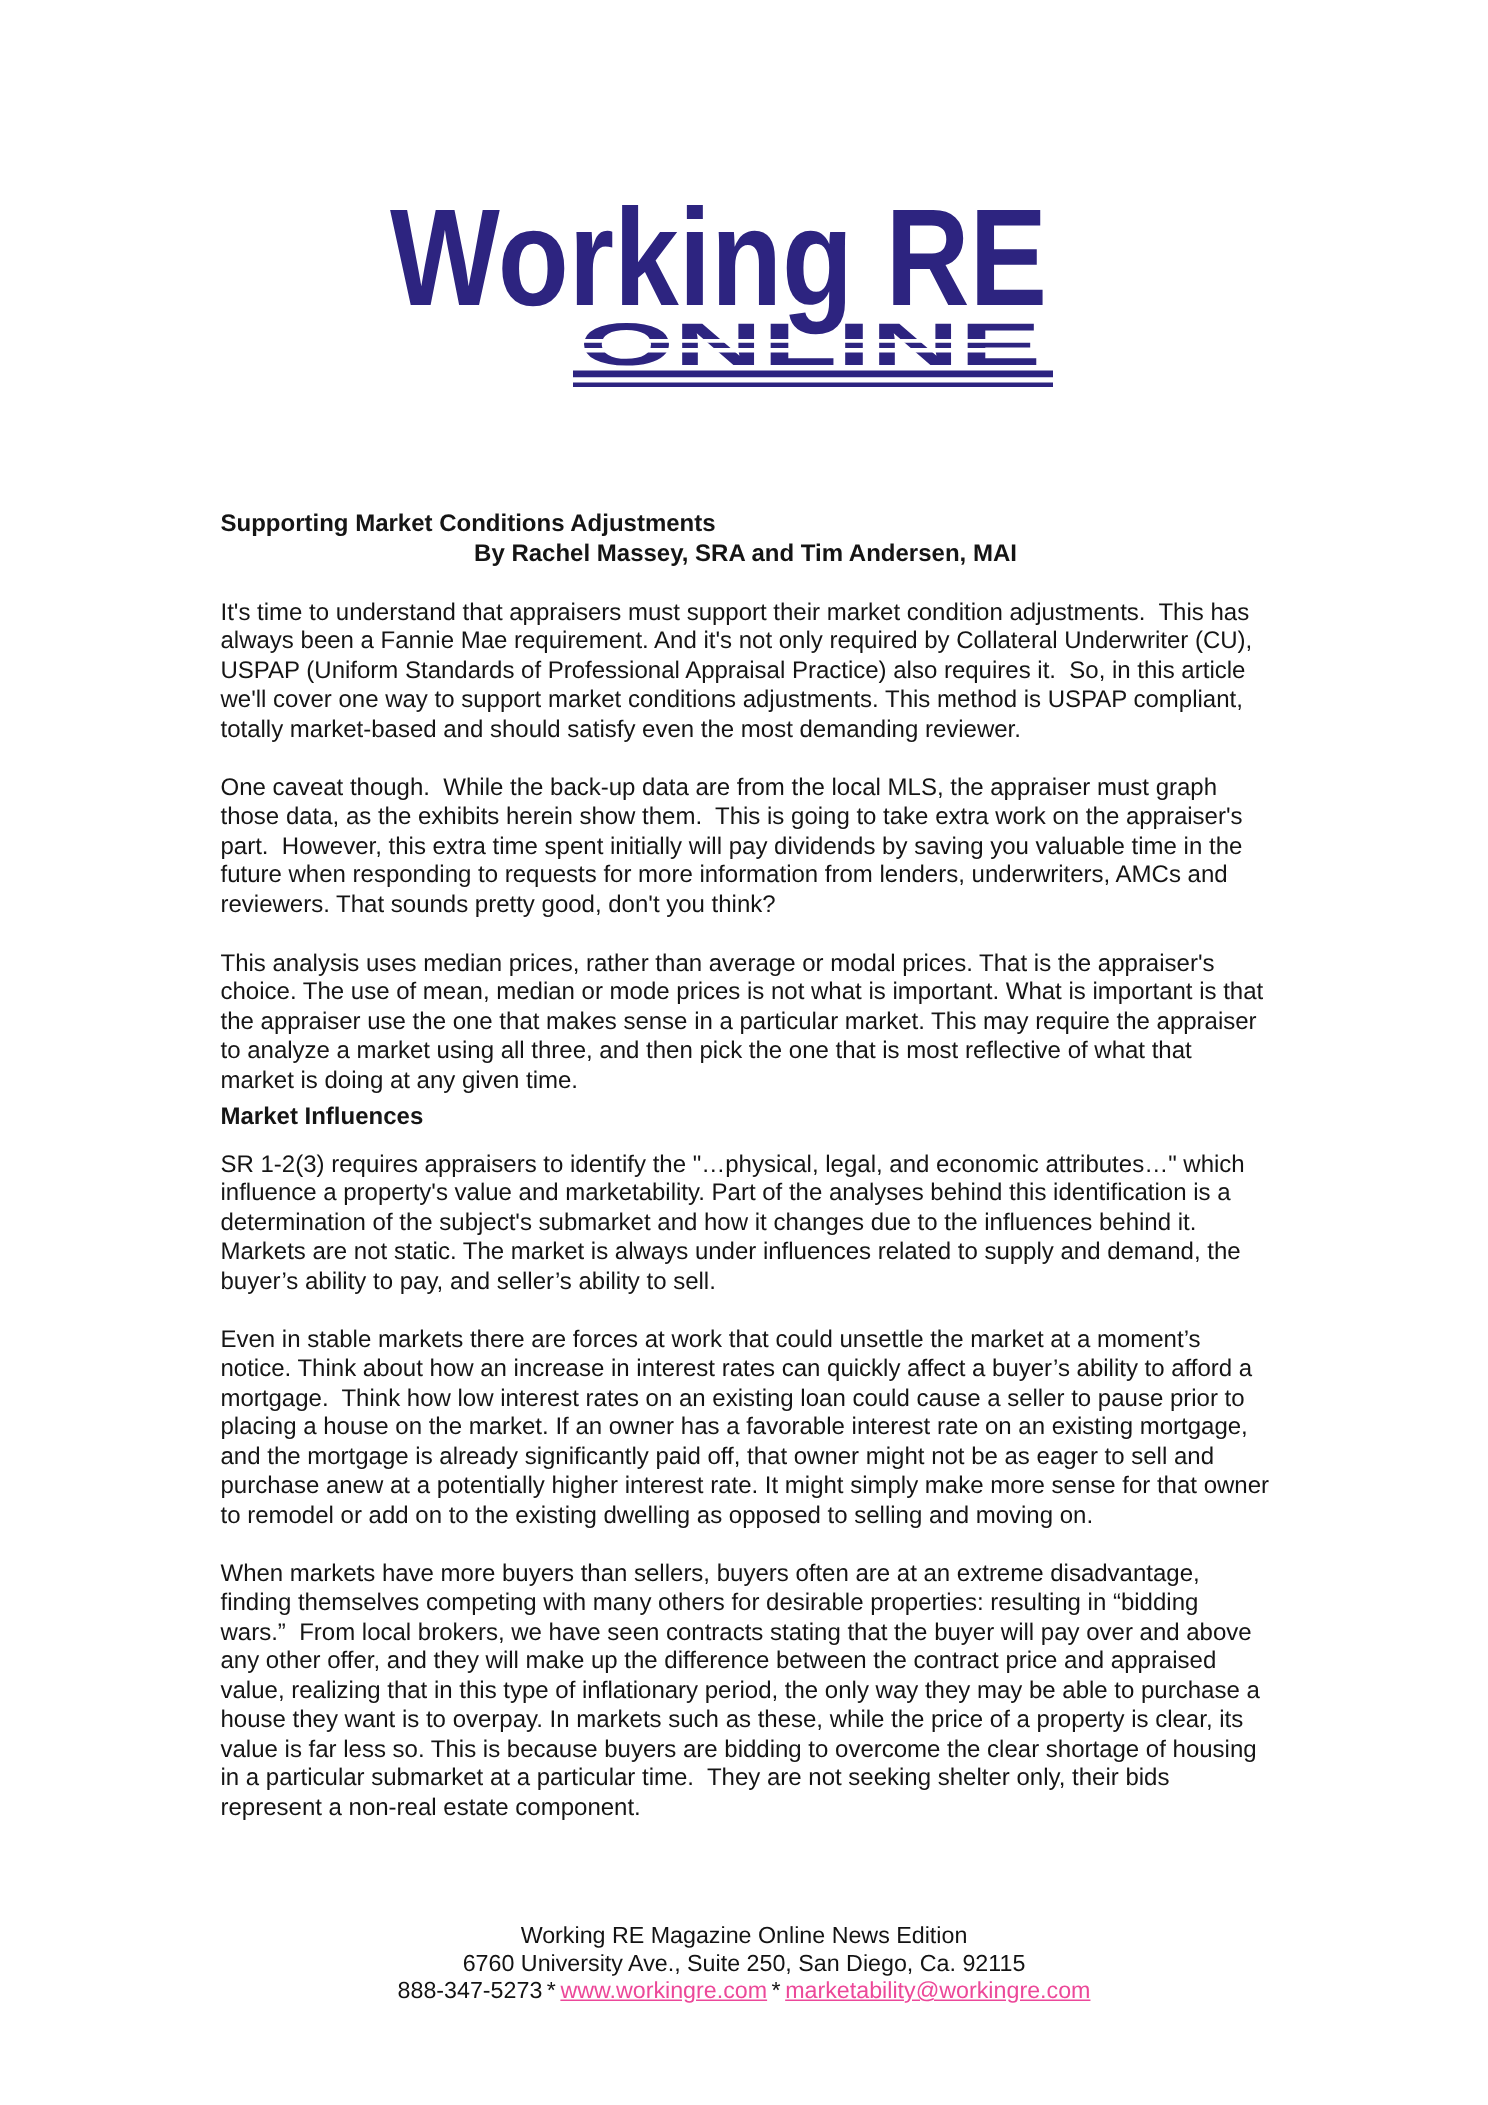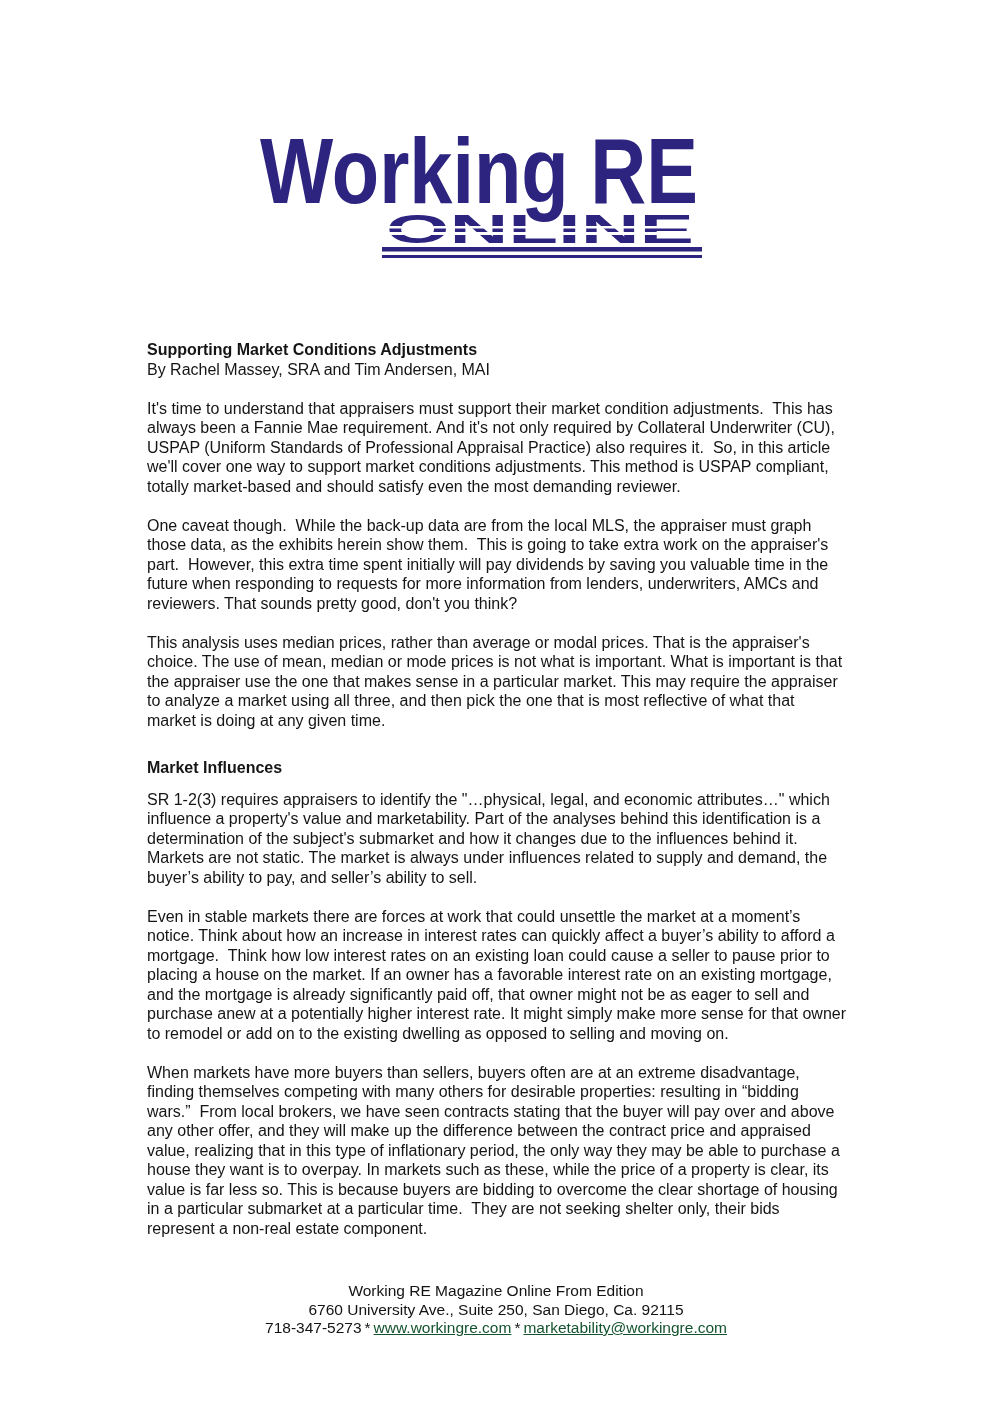--- a/index.html
+++ b/index.html
@@ -25,38 +25,38 @@
   
   .article {
     position: absolute;
     left: 147px;
     top: 340px;
     width: 700px;
     font-size: 16px;
     line-height: 19.5px;
   }
   .article .title { font-weight: bold; }
-  .article .byline { font-weight: normal; }
+  .article .byline { font-weight: bold; text-align: center; }
   .article p.paragraph { margin: 19.5px 0 0 0; }
   .article p.paragraph.flush { margin-top: 12px; }
-  .article .heading { margin-top: 28px; font-weight: bold; }
+  .article .heading { margin-top: 5px; font-weight: bold; }
   .it { }
   
   .footer {
     position: absolute;
     left: 0;
     top: 1282px;
     width: 100%;
     text-align: center;
     font-size: 15.5px;
     line-height: 18.5px;
     color: #131313;
   }
   .footer a.link {
-    color: #14532d;
+    color: #ec4899;
     text-decoration: underline;
     cursor: pointer;
   }
   .footer .sep { margin: 0 3px; }
 </style>
 </head>
 <body>
 
 <div class="page">
 
@@ -79,20 +79,20 @@
         <p class="paragraph"><span>One caveat though.&nbsp; While the back-up data are from the local MLS, the appraiser must graph those data, as the exhibits herein show them.&nbsp; This is going to take extra work on the appraiser's part.&nbsp; However, this extra time spent initially will pay dividends by saving you valuable time in the future when responding to requests for more information from lenders, underwriters, AMCs and reviewers. That sounds pretty good, don't you think?</span></p>
         <p class="paragraph"><span>This analysis uses </span><span class="it">median prices</span><span>, rather than average or modal prices. That is the appraiser's choice. The use of mean, median or mode prices is not what is important. What is important is that the appraiser use the one that makes sense in a particular market. This may require the appraiser to analyze a market using all three, and then pick the one that is most reflective of what that market is doing at any given time.</span></p>
         <div class="heading">Market Influences</div>
         <p class="paragraph flush"><span>SR 1-2(3) requires appraisers to identify the "…physical, legal, and economic attributes…" which influence a property's value and marketability. Part of the analyses behind this identification is a determination of the subject's submarket and how it changes due to the influences behind it. Markets are not static. The market is always under influences related to supply and demand, the buyer’s ability to pay, and seller’s ability to sell.</span></p>
         <p class="paragraph"><span>Even in stable markets there are forces at work that could unsettle the market at a moment’s notice. Think about how an increase in interest rates can quickly affect a buyer’s ability to afford a mortgage.&nbsp; Think how low interest rates on an existing loan could cause a seller to pause prior to placing a house on the market. If an owner has a favorable interest rate on an existing mortgage, and the mortgage is already significantly paid off, that owner might not be as eager to sell and purchase anew at a potentially higher interest rate. It might simply make more sense for that owner to remodel or add on to the existing dwelling as opposed to selling and moving on.</span></p>
         <p class="paragraph"><span>When markets have more buyers than sellers, buyers often are at an extreme disadvantage, finding themselves competing with many others for desirable properties: resulting in “bidding wars.”&nbsp; From local brokers, we have seen contracts stating that the buyer will pay over and above any other offer, and they will make up the difference between the contract price and appraised value, realizing that in this type of inflationary period, the only way they may be able to purchase a house they want is to overpay. In markets such as these, while the price of a property is clear, its </span><span class="it">value</span><span> is far less so. This is because buyers are bidding to overcome the clear shortage of housing in a particular submarket at a particular time.&nbsp; They are not seeking shelter only, their bids represent a non-real estate component.</span></p>
       </div>
   </div>
 
   <div class="footer">
-    <div>Working RE Magazine Online From Edition</div>
+    <div>Working RE Magazine Online News Edition</div>
     <div>6760 University Ave., Suite 250, San Diego, Ca. 92115</div>
     <div>
-      <span>718-347-5273</span><span class="sep">*</span><a class="link" href="#">www.workingre.com</a><span class="sep">*</span><a class="link" href="#">marketability@workingre.com</a>
+      <span>888-347-5273</span><span class="sep">*</span><a class="link" href="#">www.workingre.com</a><span class="sep">*</span><a class="link" href="#">marketability@workingre.com</a>
     </div>
   </div>
 
 </div>
 
 </body></html>

